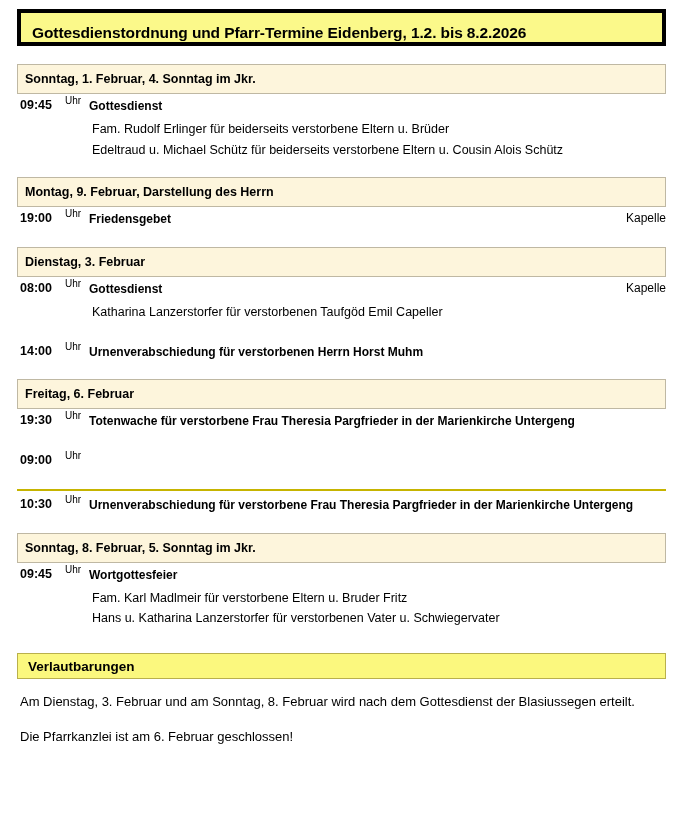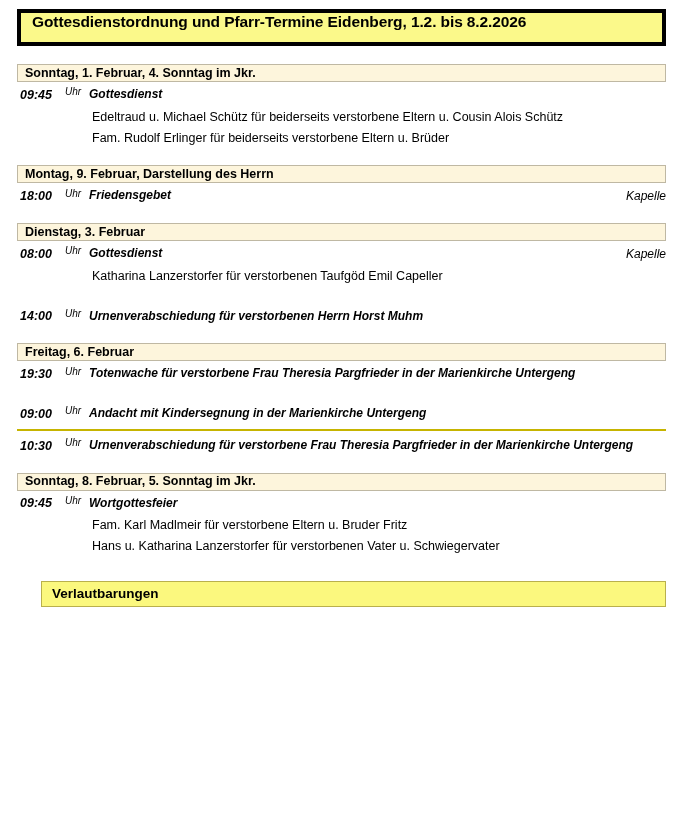--- a/index.html
+++ b/index.html
@@ -23,64 +23,63 @@
     padding: 0 17px;
   }
 
   
   .title-box {
     margin-top: 9px;
     border: 4px solid #000000;
     background: #FBF98A;
     height: 37px;
     display: flex;
-    align-items: flex-start;
+    align-items: flex-end;
     padding-left: 11px;
     box-sizing: border-box;
   }
   .title-text {
     font-size: 15.5px;
     font-weight: bold;
     letter-spacing: -0.1px;
     white-space: nowrap;
   }
 
   
   .day-section {
     margin-top: 18px;
   }
   .day-header {
     background: #FDF5DC;
     border: 1px solid #BFB8A3;
-    height: 18px;
+    height: 30px;
     display: flex;
     align-items: center;
     padding-left: 7px;
     box-sizing: border-box;
   }
   .day-header-text {
     font-size: 12.5px;
     font-weight: bold;
     white-space: nowrap;
     line-height: 1;
   }
 
   
   .event {
     padding-top: 4px;
   }
   .event.with-rule {
     border-top: 2px solid #C6B400;
-    margin-top: 6px;
+    margin-top: 22px;
     padding-top: 6px;
   }
   .event-main {
     display: flex;
-    align-items: center;
-    font-style: italic;
+    align-items: flex-start;
   }
   .event-time {
     font-size: 12.5px;
     font-weight: bold;
     width: 44px;
     flex: 0 0 44px;
     text-align: left;
     padding-left: 3px;
     box-sizing: border-box;
     white-space: nowrap;
@@ -126,21 +125,20 @@
     margin-top: 25px;
   }
   .announce-header {
     background: #FBF87E;
     border: 1px solid #B9B04C;
     height: 26px;
     display: flex;
     align-items: center;
     padding-left: 10px;
     box-sizing: border-box;
-    margin-left: 24px;
   }
   .announce-header-text {
     font-size: 13.5px;
     font-weight: bold;
   }
   .announce-body {
     padding-top: 14px;
     padding-left: 3px;
   }
   .announce-para {
@@ -167,32 +165,32 @@
         <div class="day-header">
           <div class="day-header-text">Sonntag,  1. Februar,  4. Sonntag im Jkr.</div>
         </div>
         <div class="event">
           <div class="event-main">
             <div class="event-time">09:45</div>
             <div class="event-unit">Uhr</div>
             <div class="event-title">Gottesdienst</div>
           </div>
           <div class="event-notes">
+            <div class="event-note">Fam. Rudolf Erlinger für beiderseits verstorbene Eltern u. Brüder</div>
             <div class="event-note">Edeltraud u. Michael Schütz für beiderseits verstorbene Eltern u. Cousin Alois Schütz</div>
-            <div class="event-note">Fam. Rudolf Erlinger für beiderseits verstorbene Eltern u. Brüder</div>
           </div>
         </div>
       </div>
       <div class="day-section">
         <div class="day-header">
           <div class="day-header-text">Montag,  9. Februar,  Darstellung des Herrn</div>
         </div>
         <div class="event">
           <div class="event-main">
-            <div class="event-time">18:00</div>
+            <div class="event-time">19:00</div>
             <div class="event-unit">Uhr</div>
             <div class="event-title">Friedensgebet</div>
             <div class="event-place">Kapelle</div>
           </div>
         </div>
       </div>
       <div class="day-section">
         <div class="day-header">
           <div class="day-header-text">Dienstag,  3. Februar</div>
         </div>
@@ -227,21 +225,20 @@
             <div class="event-unit">Uhr</div>
             <div class="event-title">Totenwache für verstorbene Frau Theresia Pargfrieder in der Marienkirche Untergeng</div>
           </div>
         </div>
       </div>
       <div class="day-section">
         <div class="event">
           <div class="event-main">
             <div class="event-time">09:00</div>
             <div class="event-unit">Uhr</div>
-            <div class="event-title">Andacht mit Kindersegnung in der Marienkirche Untergeng</div>
           </div>
         </div>
         <div class="event with-rule">
           <div class="event-main">
             <div class="event-time">10:30</div>
             <div class="event-unit">Uhr</div>
             <div class="event-title">Urnenverabschiedung für verstorbene Frau Theresia Pargfrieder in der Marienkirche Untergeng</div>
           </div>
         </div>
       </div>
@@ -260,15 +257,19 @@
             <div class="event-note">Hans u. Katharina Lanzerstorfer für verstorbenen Vater u. Schwiegervater</div>
           </div>
         </div>
       </div>
     </div>
 
   <div class="announce-section">
     <div class="announce-header">
       <div class="announce-header-text">Verlautbarungen</div>
     </div>
+    <div class="announce-body" id="announce-body">
+        <div class="announce-para">Am Dienstag, 3. Februar und am Sonntag, 8. Februar wird nach dem Gottesdienst der Blasiussegen erteilt.</div>
+        <div class="announce-para">Die Pfarrkanzlei ist am 6. Februar geschlossen!</div>
+      </div>
   </div>
 
 </div>
 
 </body></html>

